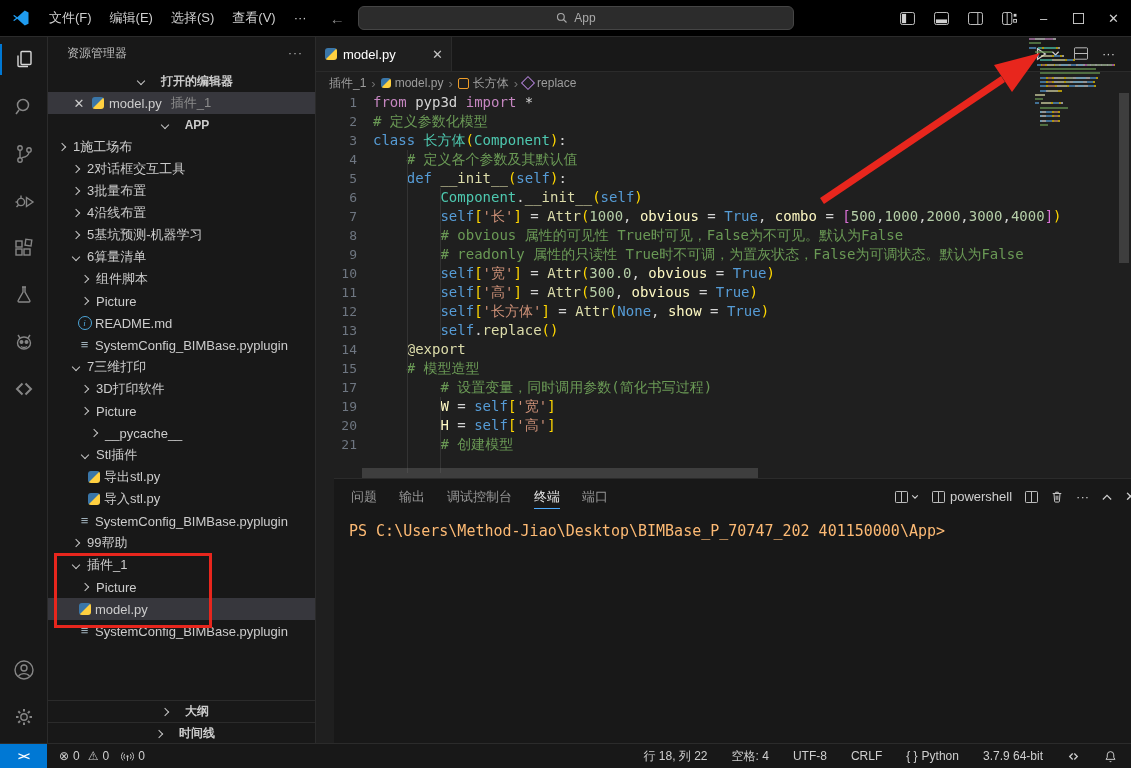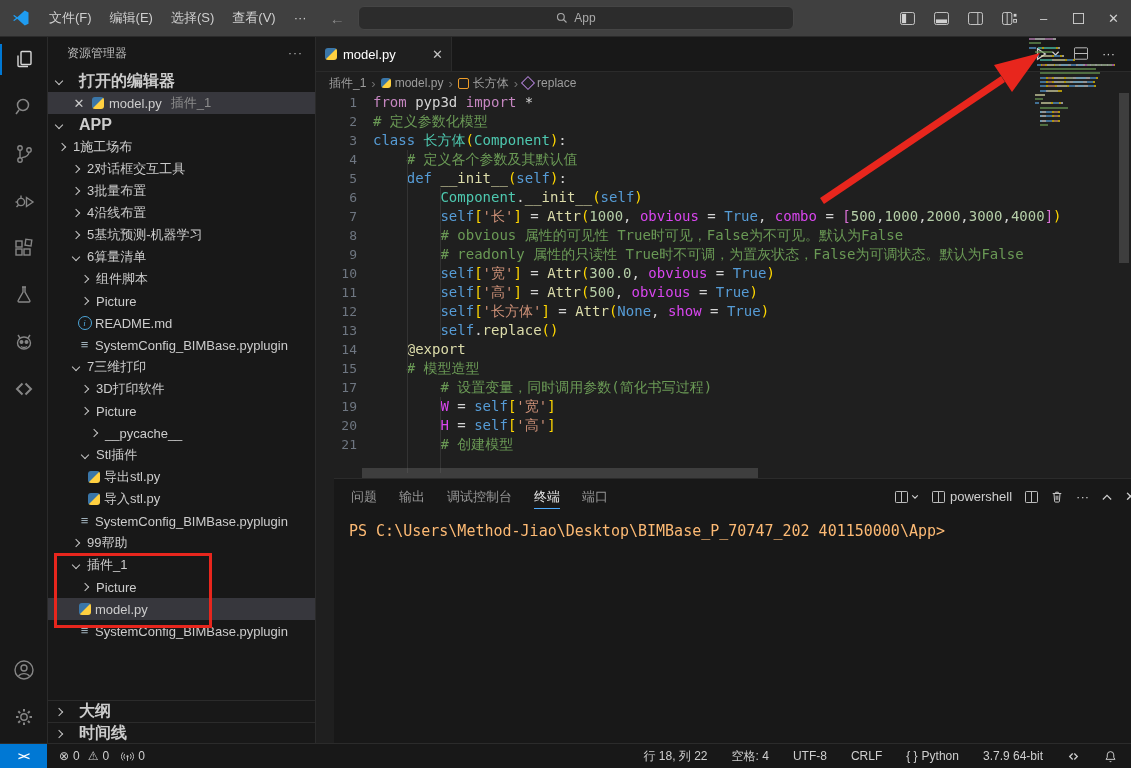--- a/index.html
+++ b/index.html
@@ -1,21 +1,21 @@
 <!DOCTYPE html>
 <html><head>
 <meta charset="utf-8">
 <style>
   html,body{margin:0;padding:0;}
   body{width:1131px;height:768px;position:relative;background:#1f1f1f;overflow:hidden;
        font-family:"Liberation Sans","DejaVu Sans",sans-serif;color:#ccc;font-size:13px;}
   .mono{font-family:"DejaVu Sans Mono","Liberation Mono",monospace;}
   svg{display:block;}
   
-  #titlebar{position:absolute;left:0;top:0;width:1131px;height:36px;background:#404040;
+  #titlebar{position:absolute;left:0;top:0;width:1131px;height:36px;background:#000000;
             border-bottom:1px solid #2b2b2b;display:flex;align-items:center;z-index:5;}
   #vscode-logo{width:18px;height:18px;margin:0 10px 0 12px;}
   .menu-item{padding:0 9px;height:24px;line-height:24px;color:#cfcfcf;border-radius:5px;cursor:default;}
   .nav-arrows{margin-left:14px;display:flex;gap:16px;color:#8a8a8a;font-size:15px;}
   #search-box{position:absolute;left:358px;top:6px;width:434px;height:22px;background:#2c2c2c;
               border:1px solid #454545;border-radius:6px;display:flex;align-items:center;justify-content:center;
               color:#aaa;font-size:12px;gap:6px;}
   #win-controls{position:absolute;right:0;top:0;height:36px;display:flex;align-items:center;}
   .win-btn{width:35px;height:36px;display:flex;align-items:center;justify-content:center;color:#d0d0d0;}
   .layout-ico{width:34px;height:36px;display:flex;align-items:center;justify-content:center;}
@@ -24,21 +24,21 @@
                border-right:1px solid #2b2b2b;display:flex;flex-direction:column;align-items:center;z-index:4;}
   .act-item{width:47px;height:47px;display:flex;align-items:center;justify-content:center;color:#868686;position:relative;}
   .act-item.active{color:#d7d7d7;}
   .act-item.active::before{content:"";position:absolute;left:0;top:8px;bottom:8px;width:2px;background:#0078d4;}
   #act-bottom{position:absolute;bottom:4px;left:0;width:47px;display:flex;flex-direction:column;align-items:center;}
   
   #sidebar{position:absolute;left:47px;top:36px;width:268px;height:708px;background:#181818;
            border-right:1px solid #2b2b2b;z-index:3;}
   #sidebar-header{height:34px;display:flex;align-items:center;padding:0 12px 0 20px;color:#bbbbbb;font-size:12px;}
   #sidebar-header .spacer{flex:1;}
-  .section-hdr{height:22px;display:flex;align-items:center;font-weight:bold;font-size:16px;color:#cccccc;padding-left:4px;gap:12px;}
+  .section-hdr{height:22px;display:flex;align-items:center;font-weight:bold;font-size:12px;color:#cccccc;padding-left:4px;gap:12px;justify-content:center;}
   .chev{width:16px;height:16px;display:flex;align-items:center;justify-content:center;flex:none;}
   .chev::before{content:"";width:5px;height:5px;border-right:1.4px solid #c5c5c5;border-bottom:1.4px solid #c5c5c5;display:block;}
   .chev.right::before{transform:rotate(-45deg);}
   .chev.down::before{transform:rotate(45deg);}
   .tree-row{height:22px;display:flex;align-items:center;color:#cccccc;white-space:nowrap;}
   .tree-row.selected{background:#37373d;}
   .tree-row .label{margin-left:3px;}
   .ficon{width:15px;height:15px;flex:none;display:flex;align-items:center;justify-content:center;}
   .py-ico{width:12px;height:12px;border-radius:3px;background:linear-gradient(135deg,#3a76a8 49%,#ffd040 51%);flex:none;}
   .info-ico{width:12px;height:12px;border-radius:50%;border:1.2px solid #4da6d9;color:#4da6d9;font-size:9px;
@@ -60,21 +60,21 @@
   .bc-sep{color:#707070;font-size:13px;}
   .bc-item{display:flex;align-items:center;gap:4px;}
   .sym-class{width:9px;height:9px;border:1.4px solid #ee9d28;border-radius:2px;}
   .sym-method{width:8px;height:8px;border:1.4px solid #b180d7;transform:rotate(45deg);}
   #code-area{position:absolute;left:0;top:57px;width:816px;height:385px;overflow:hidden;}
   .code-row{height:19px;display:flex;white-space:pre;font-size:14px;line-height:19px;}
   .code-row .ln{width:42px;flex:none;text-align:right;padding-right:16px;color:#6e7681;font-size:13px;}
   .code-row.cur{background:rgba(255,255,255,0.05);}
   .code-row.cur .ln{color:#c6c6c6;}
   .tk-ctl{color:#C586C0}.tk-kw{color:#569CD6}.tk-type{color:#4EC9B0}.tk-fn{color:#DCDCAA}
-  .tk-str{color:#CE9178}.tk-num{color:#B5CEA8}.tk-com{color:#6A9955}.tk-var{color:#d946ef}
+  .tk-str{color:#CE9178}.tk-num{color:#B5CEA8}.tk-com{color:#6A9955}.tk-var{color:#fef9c3}
   .tk-txt{color:#D4D4D4}.tk-b1{color:#FFD700}.tk-b2{color:#DA70D6}
   .tk-bm{outline:1px solid #7e7e7e;outline-offset:-1px;background:rgba(120,120,120,.28);}
   .caret{display:inline-block;width:1.5px;height:16px;background:#ffffff;vertical-align:middle;}
   .indent-guide{position:absolute;width:1px;background:#333333;}
   #minimap{position:absolute;right:16px;top:2px;width:86px;}
   .mm-line{height:2px;margin-bottom:2.3px;display:flex;}
   .mm-seg{height:2px;opacity:.65;}
   #v-scrollbar{position:absolute;right:0;top:57px;width:14px;height:385px;}
   #v-thumb{position:absolute;left:2px;right:2px;top:0;height:170px;background:rgba(121,121,121,.35);}
   #h-scrollbar{position:absolute;left:47px;bottom:0;width:396px;height:10px;background:rgba(121,121,121,.35);}

